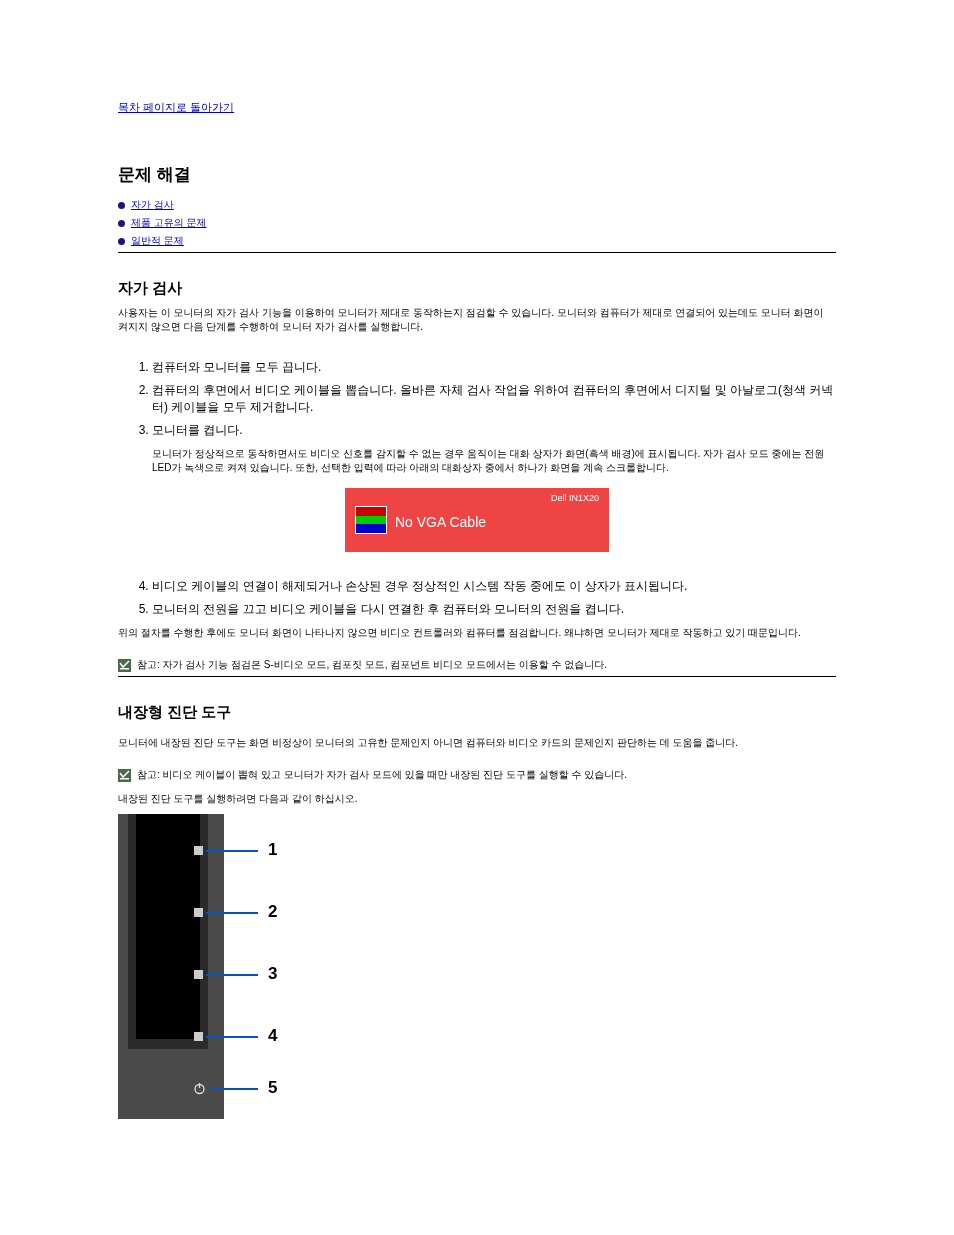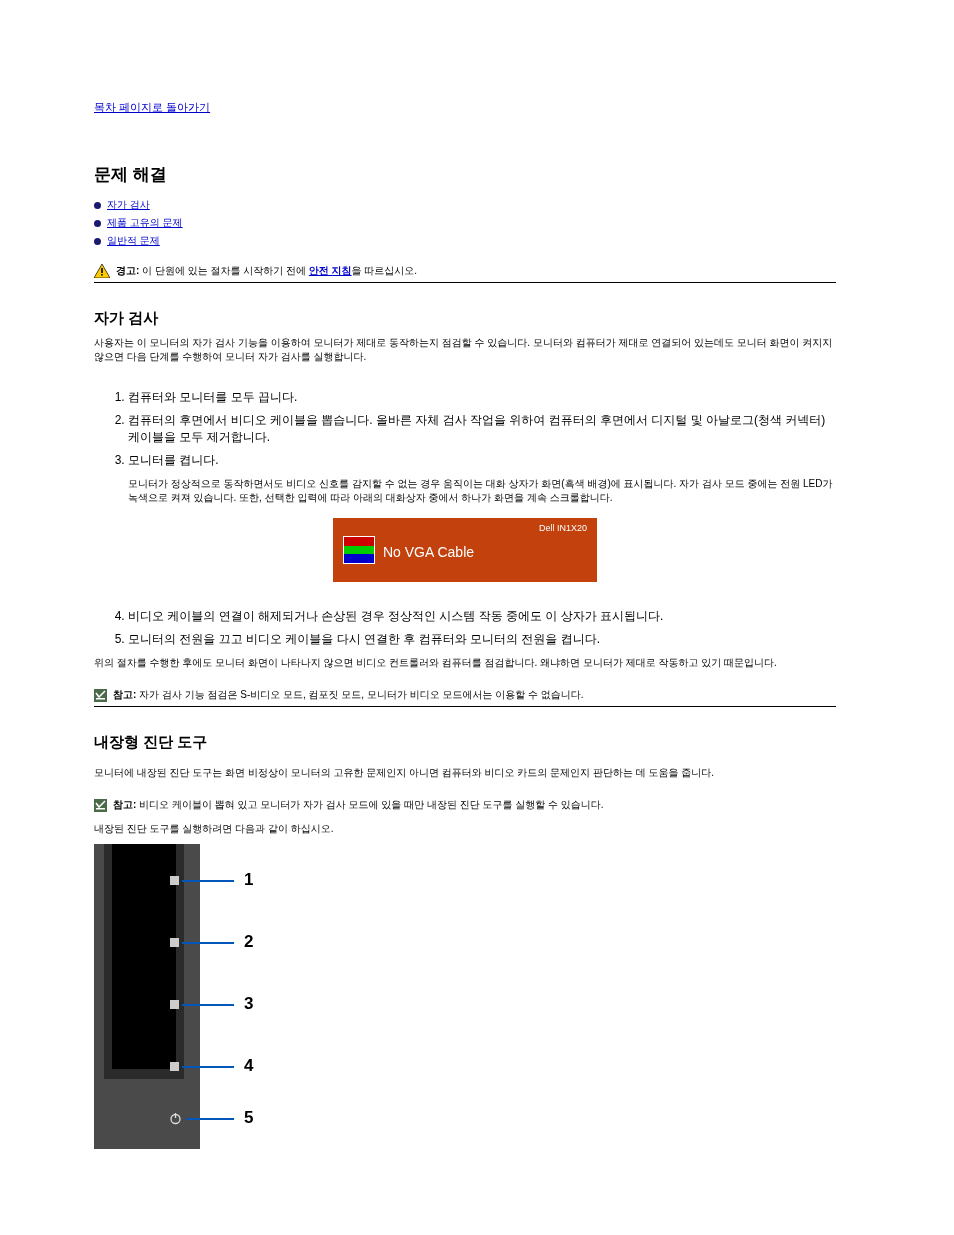--- a/index.html
+++ b/index.html
@@ -6,21 +6,21 @@
   body {
     width: 954px;
     height: 1235px;
     background: #fff;
     font-family: Arial, Helvetica, sans-serif;
     font-size: 11px;
     color: #000;
     position: relative;
   }
   .page {
-    padding: 100px 118px 40px 94px;
+    padding: 100px 118px 40px 118px;
   }
   .back-link {
     color: #0000cc;
     text-decoration: underline;
     font-size: 11px;
     cursor: pointer;
   }
   .main-title {
     font-size: 17px;
     font-weight: bold;
@@ -90,21 +90,21 @@
   }
   ol.numlist {
     margin-top: 26px;
     padding-left: 34px;
     font-size: 12px;
   }
   ol.numlist li { margin-bottom: 6px; }
   .osd-box {
     width: 264px;
     height: 64px;
-    background: #c2410c;
+    background: #ef4444;
     margin: 14px auto 10px auto;
     position: relative;
     color: #fff;
     font-size: 9px;
   }
   .osd-model {
     position: absolute;
     top: 5px;
     right: 10px;
     font-size: 9px;
@@ -129,21 +129,21 @@
     font-size: 14px;
   }
   .note-row {
     display: flex;
     align-items: flex-start;
     gap: 6px;
     margin-top: 18px;
     font-size: 10px;
   }
   .note-icon-svg { flex-shrink:0; margin-top:1px; }
-  .note-label { font-weight: bold; }
+  .note-label { font-weight: normal; }
   .bid-intro { font-size:10px; margin-top:14px; }
   .bid-intro2 { font-size:10px; margin-top:10px; }
   .monitor-panel {
     margin-top: 8px;
     width: 180px;
     height: 305px;
     position: relative;
   }
   .bezel-outer {
     position: absolute;
@@ -203,30 +203,20 @@
     <li>
       <span class="bullet-dot"></span>
       <a class="bullet-link">제품 고유의 문제</a>
     </li>
     <li>
       <span class="bullet-dot"></span>
       <a class="bullet-link">일반적 문제</a>
     </li>
   </ul>
 
-  <div class="caution-row">
-    <svg class="caution-icon-svg" width="16" height="14" viewBox="0 0 16 14">
-      <polygon points="8,0 16,14 0,14" fill="#ffcc00" stroke="#000" stroke-width="0.7"></polygon>
-      <rect x="7.2" y="4" width="1.6" height="5" fill="#000"></rect>
-      <rect x="7.2" y="10" width="1.6" height="1.6" fill="#000"></rect>
-    </svg>
-    <span>
-      <span class="caution-text">경고:</span><span> 이 단원에 있는 절차를 시작하기 전에 </span><a class="safety-link">안전 지침</a><span>을 따르십시오.</span>
-    </span>
-  </div>
   <hr class="thin">
 
   <h2 class="section-h">자가 검사</h2>
   <p class="body">사용자는 이 모니터의 자가 검사 기능을 이용하여 모니터가 제대로 동작하는지 점검할 수 있습니다. 모니터와 컴퓨터가 제대로 연결되어 있는데도 모니터 화면이 켜지지 않으면 다음 단계를 수행하여 모니터 자가 검사를 실행합니다.</p>
 
   <ol class="numlist">
     <li>컴퓨터와 모니터를 모두 끕니다.</li>
     <li>컴퓨터의 후면에서 비디오 케이블을 뽑습니다. 올바른 자체 검사 작업을 위하여 컴퓨터의 후면에서 디지털 및 아날로그(청색 커넥터) 케이블을 모두 제거합니다.</li>
     <li>모니터를 켭니다.</li>
   </ol>
@@ -250,21 +240,21 @@
 
   <p class="body">위의 절차를 수행한 후에도 모니터 화면이 나타나지 않으면 비디오 컨트롤러와 컴퓨터를 점검합니다. 왜냐하면 모니터가 제대로 작동하고 있기 때문입니다.</p>
 
   <div class="note-row">
     <svg class="note-icon-svg" width="13" height="13" viewBox="0 0 13 13">
       <rect x="0" y="0" width="13" height="13" fill="#4a6a4a"></rect>
       <polyline points="2,4 5,8 11,2" fill="none" stroke="#fff" stroke-width="1.5"></polyline>
       <rect x="2" y="9" width="9" height="1.5" fill="#fff"></rect>
     </svg>
     <span>
-      <span class="note-label">참고:</span><span> 자가 검사 기능 점검은 S-비디오 모드, 컴포짓 모드, 모니터가 비디오 모드에서는 이용할 수 없습니다.</span>
+      <span class="note-label">참고:</span><span> 자가 검사 기능 점검은 S-비디오 모드, 컴포짓 모드, 컴포넌트 비디오 모드에서는 이용할 수 없습니다.</span>
     </span>
   </div>
   <hr class="thin">
 
   <h2 class="section-h">내장형 진단 도구</h2>
   <p class="bid-intro">모니터에 내장된 진단 도구는 화면 비정상이 모니터의 고유한 문제인지 아니면 컴퓨터와 비디오 카드의 문제인지 판단하는 데 도움을 줍니다.</p>
 
   <div class="note-row">
     <svg class="note-icon-svg" width="13" height="13" viewBox="0 0 13 13">
       <rect x="0" y="0" width="13" height="13" fill="#4a6a4a"></rect>

